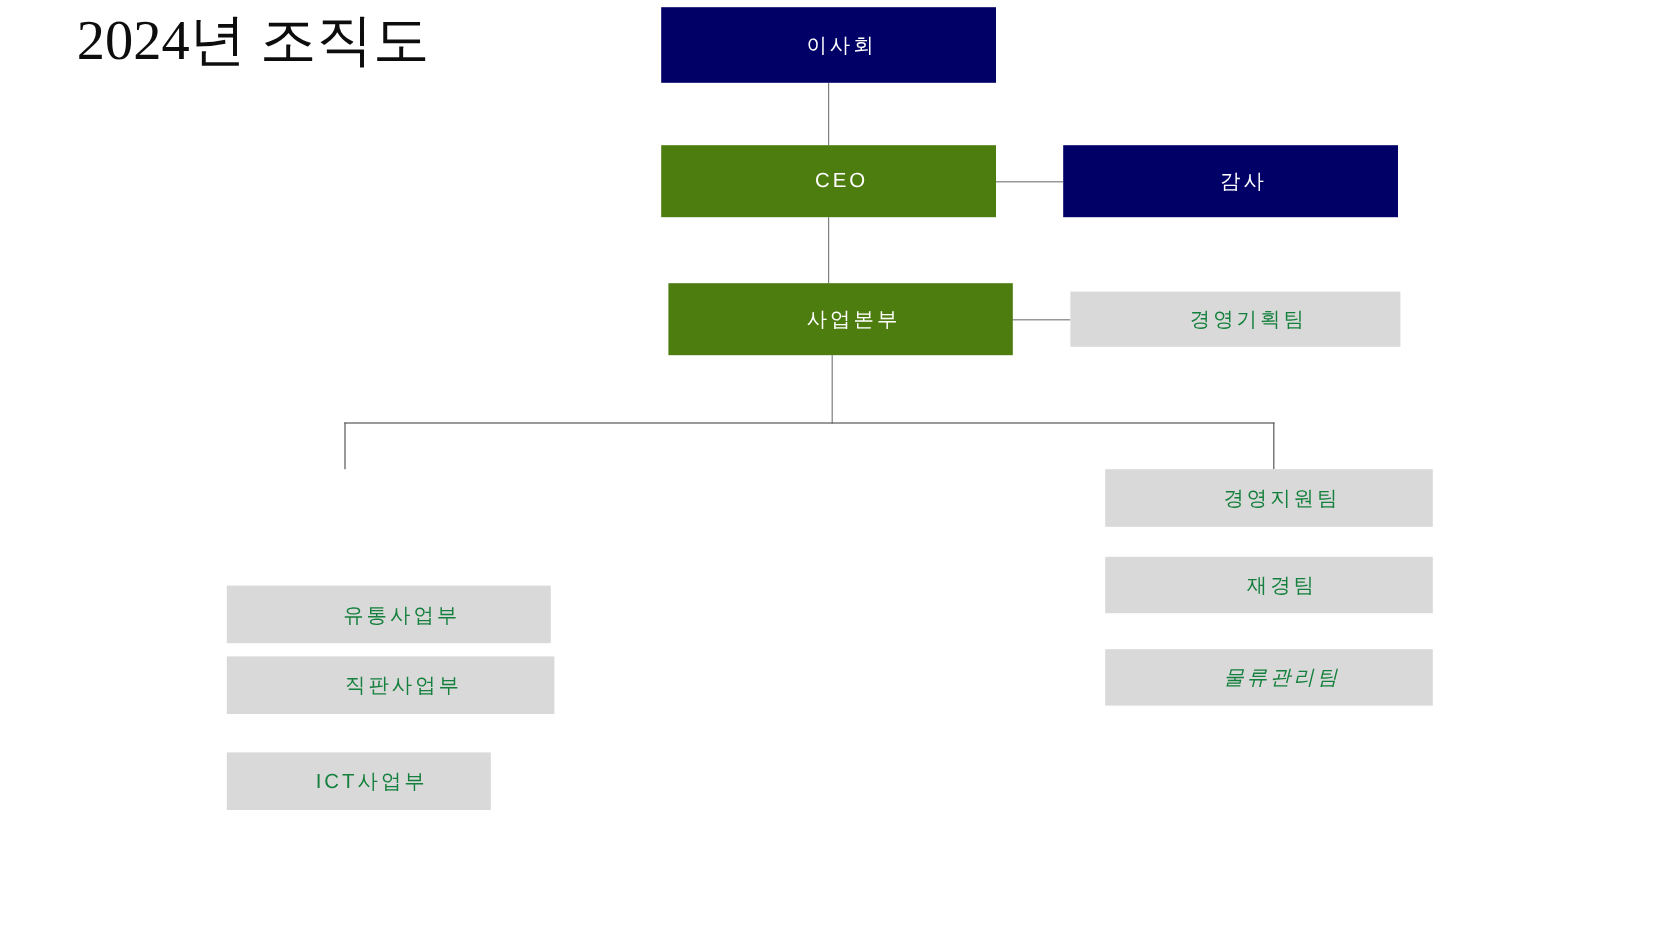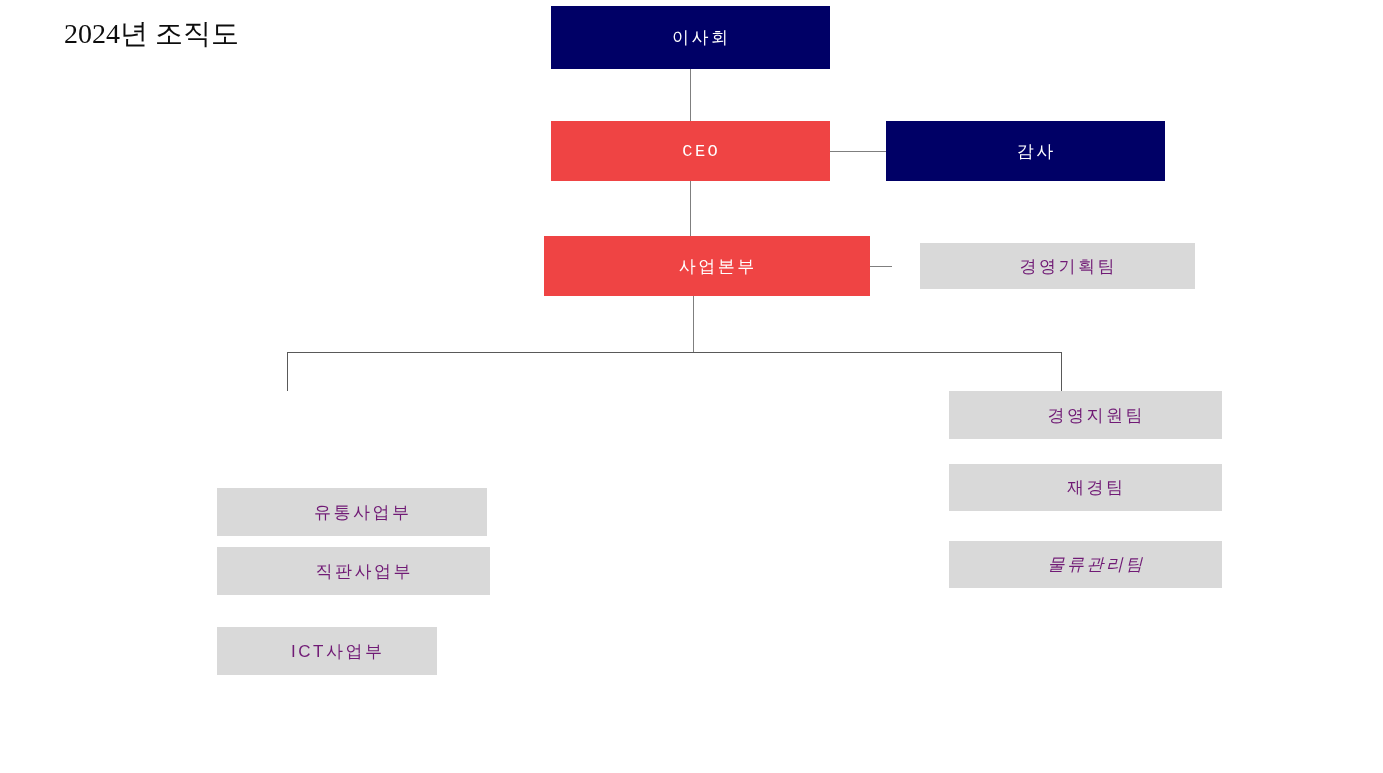--- a/index.html
+++ b/index.html
@@ -14,21 +14,21 @@
     position: relative;
     width: 1383px;
     height: 773px;
     background: #ffffff;
     overflow: hidden;
   }
   .title {
     position: absolute;
     left: 64px;
     top: 12px;
-    font-size: 28px;
+    font-size: 47px;
     line-height: 44px;
     color: #0d0d0d;
     font-family: "Liberation Serif", "DejaVu Serif", serif;
     letter-spacing: 0px;
     white-space: nowrap;
   }
   .node {
     position: absolute;
     display: flex;
     align-items: center;
@@ -39,28 +39,26 @@
     letter-spacing: 2.5px;
     text-indent: 2.5px;
     white-space: nowrap;
     padding-left: 19px;
   }
   .node.dark {
     background: #000066;
     color: #ffffff;
   }
   .node.blue {
-    background: #ef4444;
+    background: #4d7c0f;
     color: #ffffff;
-    font-family: Liberation Mono, monospace;
   }
   .node.gray {
     background: #d9d9d9;
-    color: #701a75;
-    margin-left: 28px;
+    color: #15803d;
   }
   .node.blue .lbl, .node.dark .lbl { font-weight: normal; }
 
   .connector {
     position: absolute;
     background: #7f7f7f;
   }
   .connector.v { width: 1px; }
   .connector.h { height: 1px; }
   .connector.dark-line { background: #595959; }
@@ -93,21 +91,21 @@
   </div>
 
   <div class="node blue" style="left:551px; top:121px; width:279px; height:60px;">
     <span class="lbl">CEO</span>
   </div>
 
   <div class="node dark" style="left:886px; top:121px; width:279px; height:60px;">
     <span class="lbl">감사</span>
   </div>
 
-  <div class="node blue" style="left:544px; top:236px; width:326px; height:60px;">
+  <div class="node blue" style="left:557px; top:236px; width:287px; height:60px;">
     <span class="lbl">사업본부</span>
   </div>
 
   <div class="node gray" style="left:892px; top:243px; width:275px; height:46px;">
     <span class="lbl">경영기획팀</span>
   </div>
 
   <div class="node gray" style="left:189px; top:488px; width:270px; height:48px;">
     <span class="lbl">유통사업부</span>
   </div>

